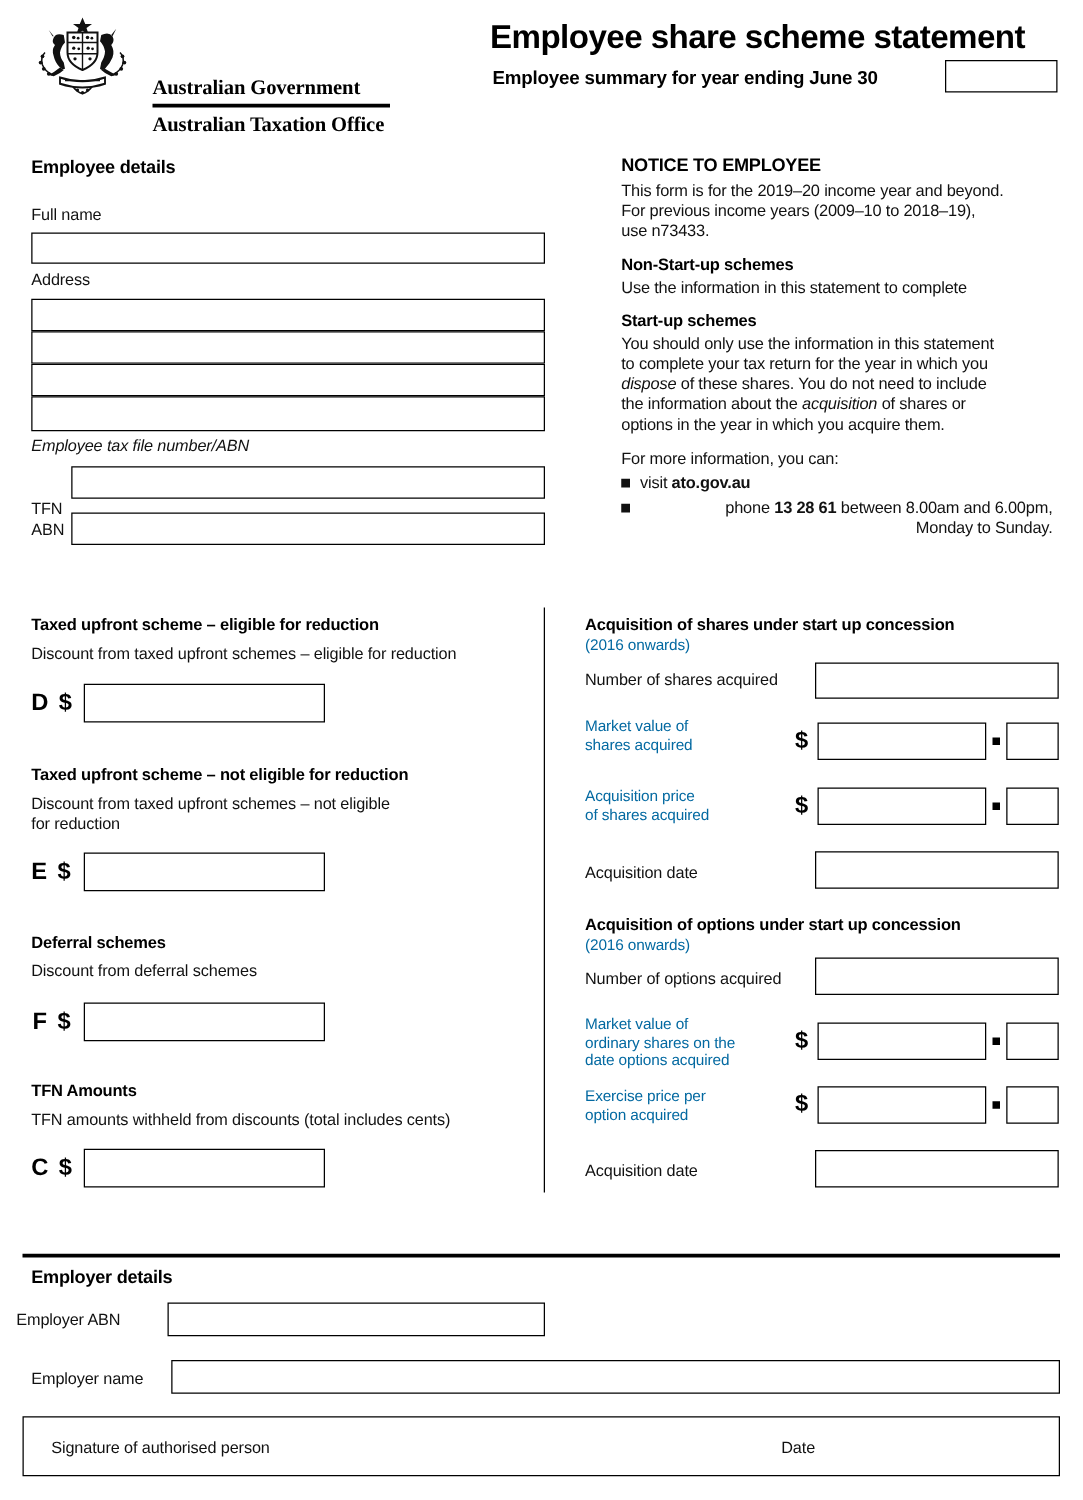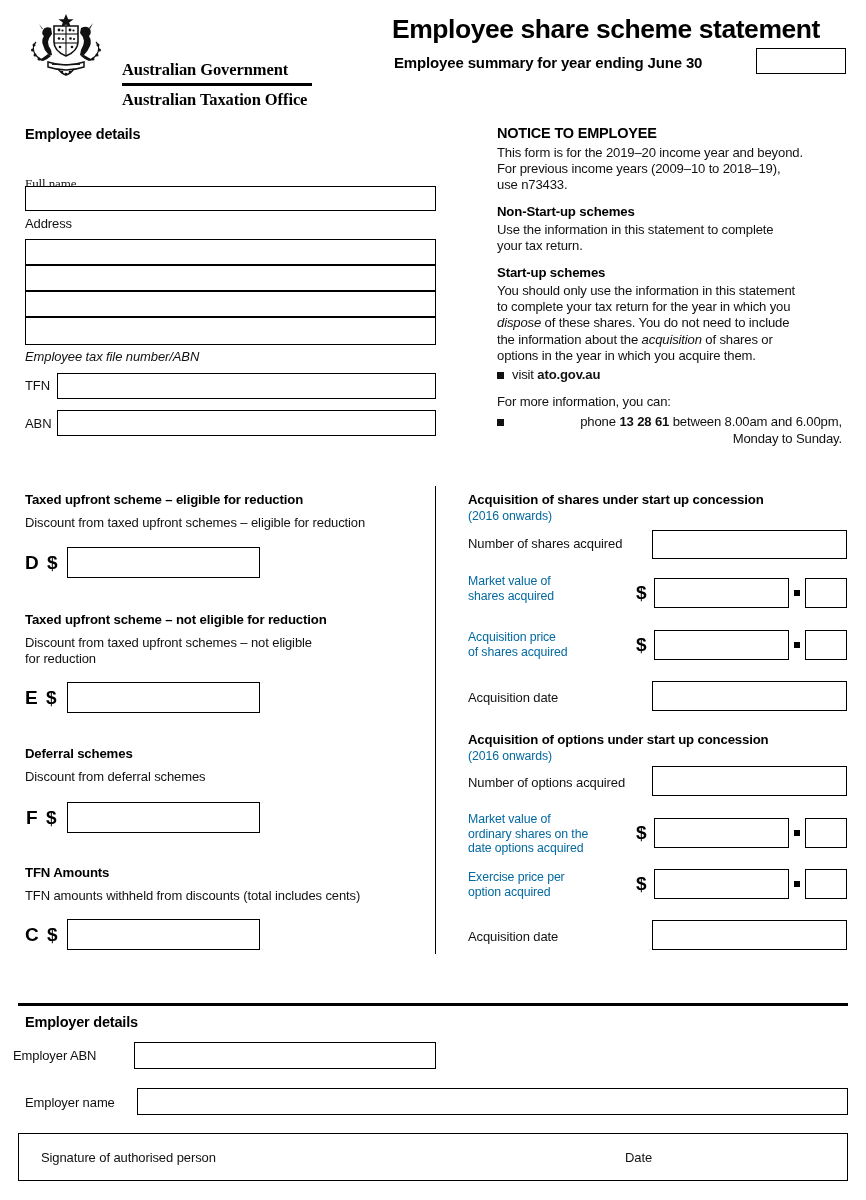--- a/index.html
+++ b/index.html
@@ -215,65 +215,64 @@
       <div class="gov-line">Australian Taxation Office</div>
     </div>
 
     <div class="abs" id="form-title">Employee share scheme statement</div>
     <div class="abs" id="form-subtitle">Employee summary for year ending June 30</div>
     <div class="abs fbox" id="year-box"></div>
   </div>
 
   <div class="abs sec-head" style="left:25px; top:126px;">Employee details</div>
 
-  <div class="abs lbl" style="left:25px; top:176px;font-family:Liberation Serif, serif;">Full name</div>
+  <div class="abs lbl" style="left:25px; top:164px;">Full name</div>
   <div class="abs fbox" style="left:25px; top:186px; width:411px; height:25px;"></div>
 
   <div class="abs lbl" style="left:25px; top:216px;">Address</div>
   <div class="abs fbox" style="left:25px; top:239px; width:411px; height:26px;"></div>
   <div class="abs fbox" style="left:25px; top:265px; width:411px; height:26px;"></div>
   <div class="abs fbox" style="left:25px; top:291px; width:411px; height:26px;"></div>
   <div class="abs fbox" style="left:25px; top:317px; width:411px; height:28px;"></div>
 
   <div class="abs lbl" style="left:25px; top:349px;font-style:italic;">Employee tax file number/ABN</div>
 
-  <div class="abs lbl" style="left:25px; top:378px;">TFN</div>
+  <div class="abs lbl" style="left:25px; top:399px;">TFN</div>
   <div class="abs fbox" style="left:57px; top:373px; width:379px; height:26px;"></div>
 
   <div class="abs lbl" style="left:25px; top:416px;">ABN</div>
   <div class="abs fbox" style="left:57px; top:410px; width:379px; height:26px;"></div>
 
   <div class="abs" style="left:497px; top:125px; width:345px;">
     <div class="sec-head" style="font-size:14.5px;">NOTICE TO EMPLOYEE</div>
     <div class="body-txt" style="margin-top:4px;">
       <div>This form is for the 2019–20 income year and beyond.</div>
       <div>For previous income years (2009–10 to 2018–19),</div>
       <div>use n73433.</div>
     </div>
 
     <div class="sub-head" style="margin-top:10px;">Non-Start-up schemes</div>
     <div class="body-txt" style="margin-top:2px;">
       <div>Use the information in this statement to complete</div>
-      <div>your tax return.</div>
     </div>
 
     <div class="sub-head" style="margin-top:11px;">Start-up schemes</div>
     <div class="body-txt" style="margin-top:2px;">
       <div>You should only use the information in this statement</div>
       <div>to complete your tax return for the year in which you</div>
       <div><i>dispose</i><span> of these shares. You do not need to include</span></div>
       <div><span>the information about the </span><i>acquisition</i><span> of shares or</span></div>
       <div>options in the year in which you acquire them.</div>
     </div>
 
+    <div class="body-txt" style="margin-top:11px;">For more information, you can:</div>
+
     <div class="body-txt bullet-row" style="margin-top:3px;">
       <span class="bullet-sq"></span><span>visit </span><b>ato.gov.au</b>
     </div>
-
-    <div class="body-txt" style="margin-top:11px;">For more information, you can:</div>
 
     <div class="body-txt bullet-row" style="margin-top:4px;text-align:right;">
       <span class="bullet-sq"></span><span>phone </span><b>13 28 61</b><span> between 8.00am and 6.00pm,</span>
       <div>Monday to Sunday.</div>
     </div>
   </div>
 
   <div class="abs" id="col-divider"></div>
 
   <div class="abs" style="left:25px; top:492px; width:400px;">

